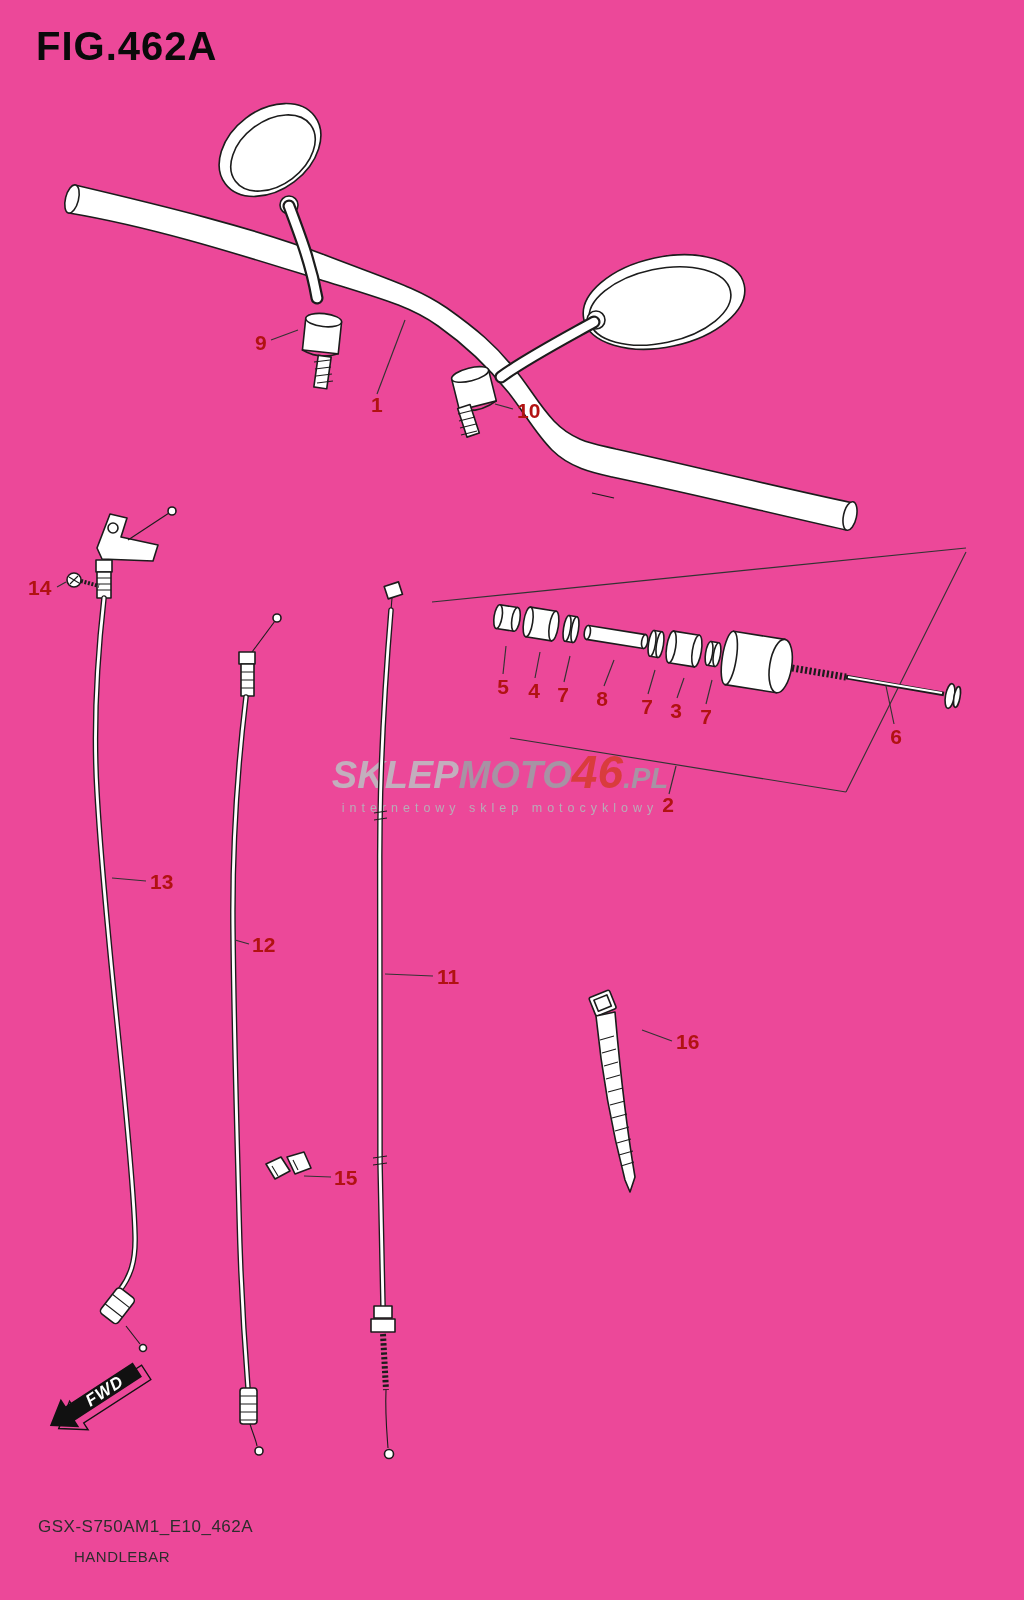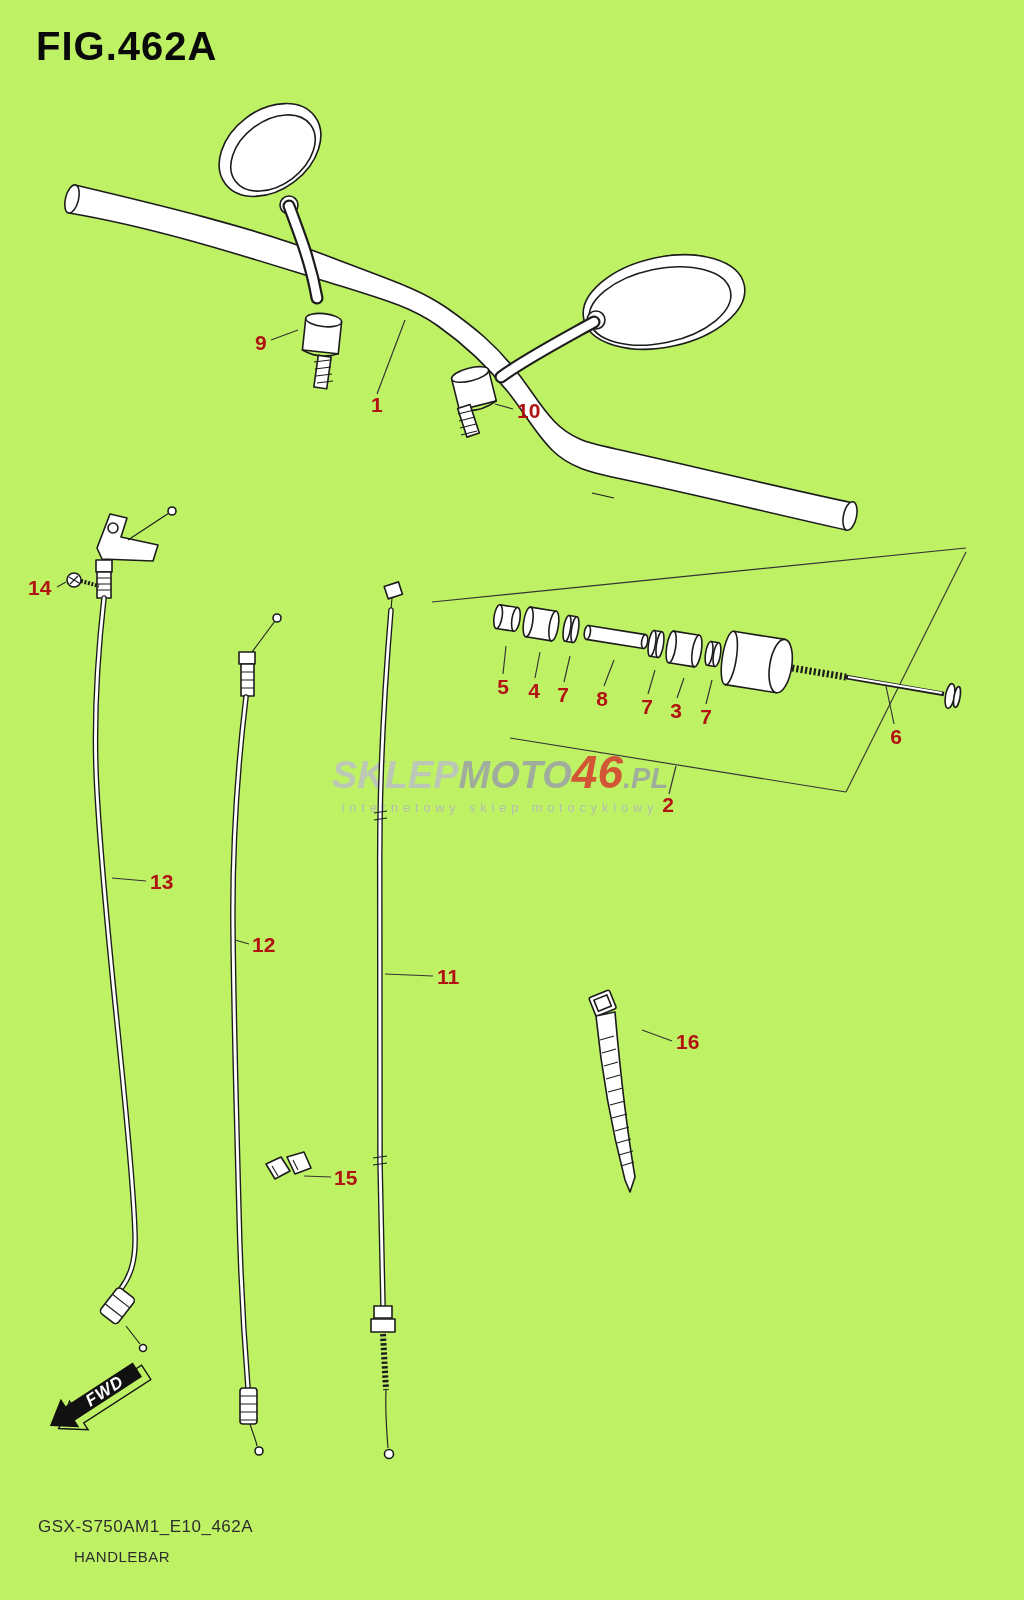--- a/index.html
+++ b/index.html
@@ -1,16 +1,16 @@
 <!DOCTYPE html>
 <html><head>
 <meta charset="utf-8">
 <style>
   html,body{margin:0;padding:0;background:#ffffff;}
-  .page{width:1024px;height:1600px;position:relative;background:#bef264;margin:0 auto;
+  .page{width:1024px;height:1600px;position:relative;background:#ec4899;margin:0 auto;
         font-family:"Liberation Sans",sans-serif;}
   svg{display:block}
   .s{fill:none;stroke:#1c1c1c;stroke-width:1.6;stroke-linejoin:round;stroke-linecap:round;}
   .w{fill:#ffffff;stroke:#1c1c1c;stroke-width:1.6;stroke-linejoin:round;}
   .thin{fill:none;stroke:#1c1c1c;stroke-width:1.1;}
   .ln{fill:none;stroke:#333333;stroke-width:1.15;}
   .tube{fill:none;stroke:#1c1c1c;stroke-width:5.6;stroke-linecap:round;}
   .core{fill:none;stroke:#ffffff;stroke-width:2.9;stroke-linecap:round;}
   .stem{fill:none;stroke:#1c1c1c;stroke-width:13;stroke-linecap:round;}
   .stemcore{fill:none;stroke:#ffffff;stroke-width:8.6;stroke-linecap:round;}

